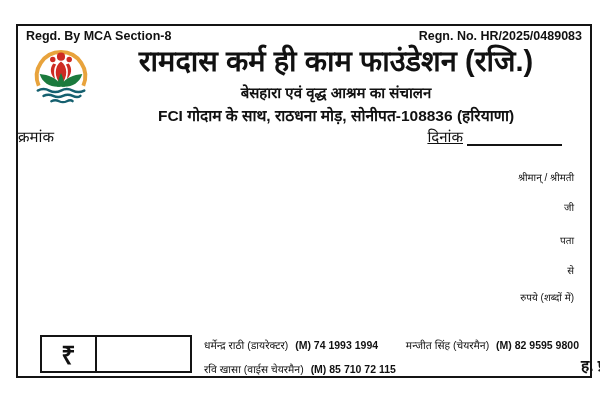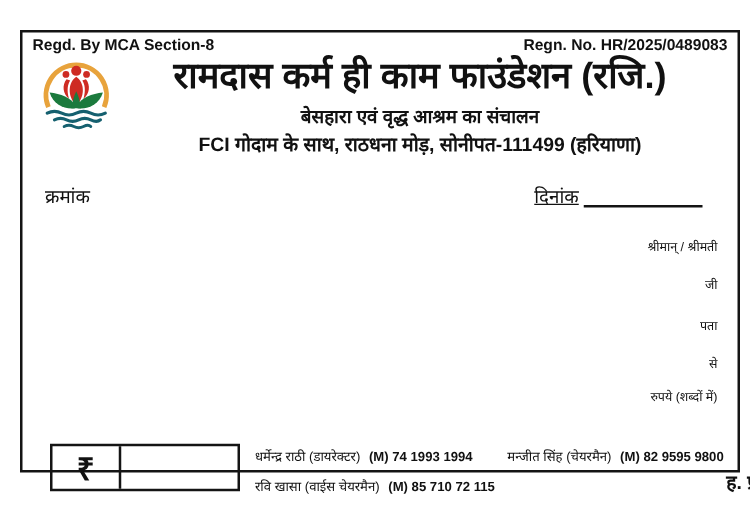--- a/index.html
+++ b/index.html
@@ -26,21 +26,21 @@
   .header { position:relative; text-align:center; padding:0 6px 0 70px; }
   .logo { position:absolute; left:12px; top:0px; width:62px; height:66px; }
   .org-name {
     font-size:29px; font-weight:bold; line-height:1.3;
     white-space:nowrap;
   }
   .tagline { text-align:center; font-weight:bold; font-size:15px; margin-top:1px; }
   .address { text-align:center; font-weight:bold; font-size:15.5px; margin-top:2px; }
   .serial-row {
     display:flex; justify-content:space-between; align-items:center;
-    padding:0 28px 0 18px; font-size:15px; margin-top:20px;
+    padding:0 28px 0 0; font-size:15px; margin-top:0;
   }
   .date-group { display:flex; align-items:flex-end;text-decoration:underline; }
   .date-line { width:95px; border-bottom:2px solid #141414; margin-left:4px; }
   .form-row {
     display:flex; align-items:flex-end;
     padding:0 16px; font-size:10px;flex-direction:column;
   }
   .row-name   { margin-top:24px; }
   .row-addr   { margin-top:19px; }
   .row-amount { margin-top:13px; }
@@ -101,21 +101,21 @@
         <path d="M31 44 C 22 45 13 41 10 31 C 19 32 28 35 31 42 Z" fill="#1B7A3D"></path>
         <path d="M33 44 C 42 45 51 41 54 31 C 45 32 36 35 33 42 Z" fill="#1B7A3D"></path>
         <path d="M28 44 C 29 38 30 34 32 30 C 34 34 35 38 36 44 Z" fill="#1B7A3D"></path>
         <path d="M8 48 Q 14 45 20 48 T 32 48 T 44 48 T 56 48" fill="none" stroke="#15606F" stroke-width="2.6" stroke-linecap="round"></path>
         <path d="M14 53.5 Q 19 51 24 53.5 T 34 53.5 T 44 53.5 T 52 53.5" fill="none" stroke="#15606F" stroke-width="2.6" stroke-linecap="round"></path>
         <path d="M22 59 Q 26 57 30 59 T 38 59 T 44 59" fill="none" stroke="#15606F" stroke-width="2.4" stroke-linecap="round"></path>
       </svg>
     </span>
     <div class="org-name">रामदास कर्म ही काम फाउंडेशन (रजि.)</div>
     <div class="tagline">बेसहारा एवं वृद्ध आश्रम का संचालन</div>
-    <div class="address">FCI गोदाम के साथ, राठधना मोड़, सोनीपत-111499 (हरियाणा)</div>
+    <div class="address">FCI गोदाम के साथ, राठधना मोड़, सोनीपत-108836 (हरियाणा)</div>
   </div>
 
   <div class="serial-row">
     <span>क्रमांक</span>
     <span class="date-group">
       <span>दिनांक</span>
       <span class="date-line"></span>
     </span>
   </div>
 

